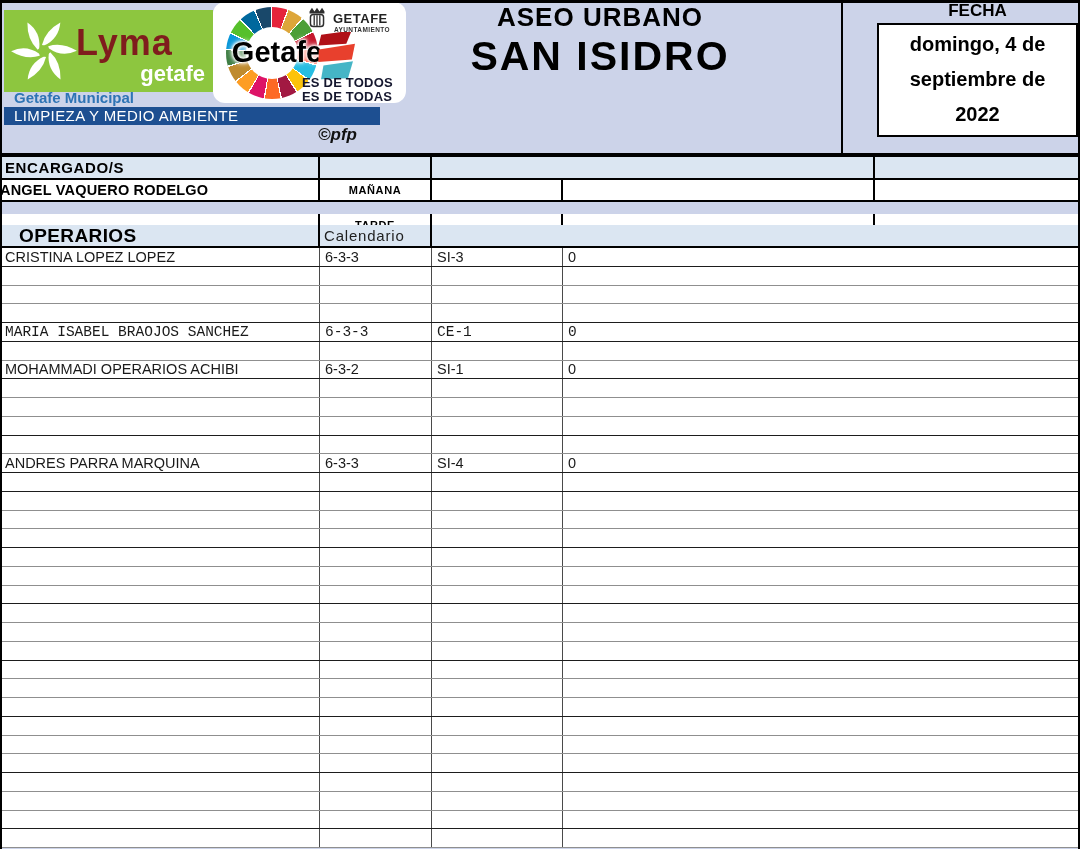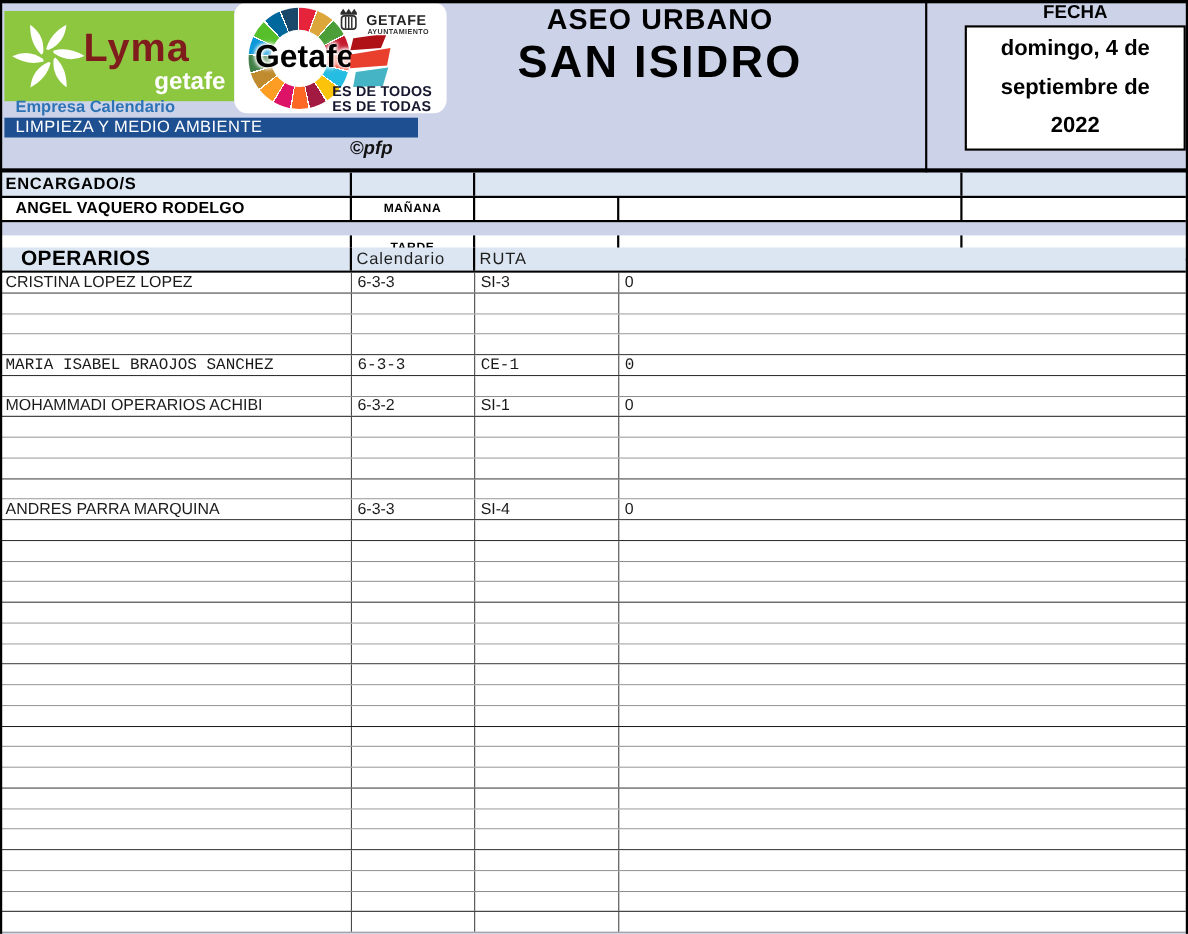--- a/index.html
+++ b/index.html
@@ -49,21 +49,21 @@
   .row{position:absolute;left:0;width:1078px}
   .hdr-row{background:var(--section-bg);border-bottom:2px solid #000}
   .wht-row{background:#fff;border-bottom:2px solid #000}
   .cell{position:absolute;top:0;height:100%;display:flex;align-items:center;overflow:hidden;white-space:nowrap}
   .bcell{border-right:2px solid #000}
   .ec0{left:0;width:320px}.ec1{left:320px;width:112px}.ec2{left:432px;width:131px}
   .ec3{left:563px;width:312px}.ec4{left:875px;width:203px}
   .ec2w{left:432px;width:443px}.ecruta{left:432px;width:646px}
   .sec-label{font-size:15px;font-weight:bold;padding-left:5px;letter-spacing:.6px;color:#000}
   .ops-label{font-size:19px;font-weight:bold;padding-left:19px;letter-spacing:.4px;color:#000}
-  .enc-name{font-size:14.5px;font-weight:bold;padding-left:14px;letter-spacing:.2px;color:#000}
+  .enc-name{font-size:14.5px;font-weight:bold;padding-left:0;letter-spacing:.2px;color:#000}
   .shift{justify-content:center;font-size:11px;font-weight:bold;letter-spacing:.6px;color:#000}
   .colhdr{font-size:15px;color:#1f1f1f;padding-left:4px;letter-spacing:.8px}
 
   .drow{position:absolute;left:0;width:1078px;background:#fff}
   .dcell{position:absolute;top:0;height:100%;display:flex;align-items:center;overflow:hidden;
     white-space:nowrap;border-right:1px solid #4a4a4a;font-size:14.5px;color:#1a1a1a;padding-left:5px}
   .dc0{left:0;width:320px}.dc1{left:320px;width:112px}.dc2{left:432px;width:131px}
   .dc3{left:563px;width:515px;border-right:none}
 </style>
 </head>
@@ -105,21 +105,21 @@
       <line x1="18" y1="12" x2="18" y2="23" stroke="#2e2e2e" stroke-width="1.4"></line>
     </svg>
     <div class="crest-title">GETAFE</div>
     <div class="crest-sub">AYUNTAMIENTO</div>
     <div class="tagline">
       <span>ES DE TODOS</span><br>
       <span>ES DE TODAS</span>
     </div>
   </div>
 
-  <div class="empresa">Empresa Calendario</div>
+  <div class="empresa">Getafe Municipal</div>
   <div class="banner">LIMPIEZA Y MEDIO AMBIENTE</div>
   <div class="copyright">©pfp</div>
 
   <div class="title-wrap">
     <div class="title1">ASEO URBANO</div>
     <div class="title2">SAN ISIDRO</div>
   </div>
 
   <div class="fecha-divider"></div>
   <div class="fecha-label">FECHA</div>
@@ -150,21 +150,20 @@
     <div class="cell bcell ec0"></div>
     <div class="cell bcell ec1 shift">TARDE</div>
     <div class="cell bcell ec2"></div>
     <div class="cell bcell ec3"></div>
     <div class="cell ec4"></div>
   </div>
 
   <div class="row hdr-row" style="top:225px;height:23px;">
     <div class="cell bcell ec0 ops-label">OPERARIOS</div>
     <div class="cell bcell ec1 colhdr">Calendario</div>
-    <div class="cell ecruta colhdr">RUTA</div>
   </div>
 
   <div id="rowsHost">
       <div class="drow" style="top: 248px; height: 18.75px; border-bottom: 1px solid rgb(29, 29, 29);">
         <div class="dcell dc0">CRISTINA LOPEZ LOPEZ</div>
         <div class="dcell dc1">6-3-3</div>
         <div class="dcell dc2">SI-3</div>
         <div class="dcell dc3">0</div>
       </div>
       <div class="drow" style="top: 266.75px; height: 18.75px; border-bottom: 1px solid rgb(143, 143, 143);">

